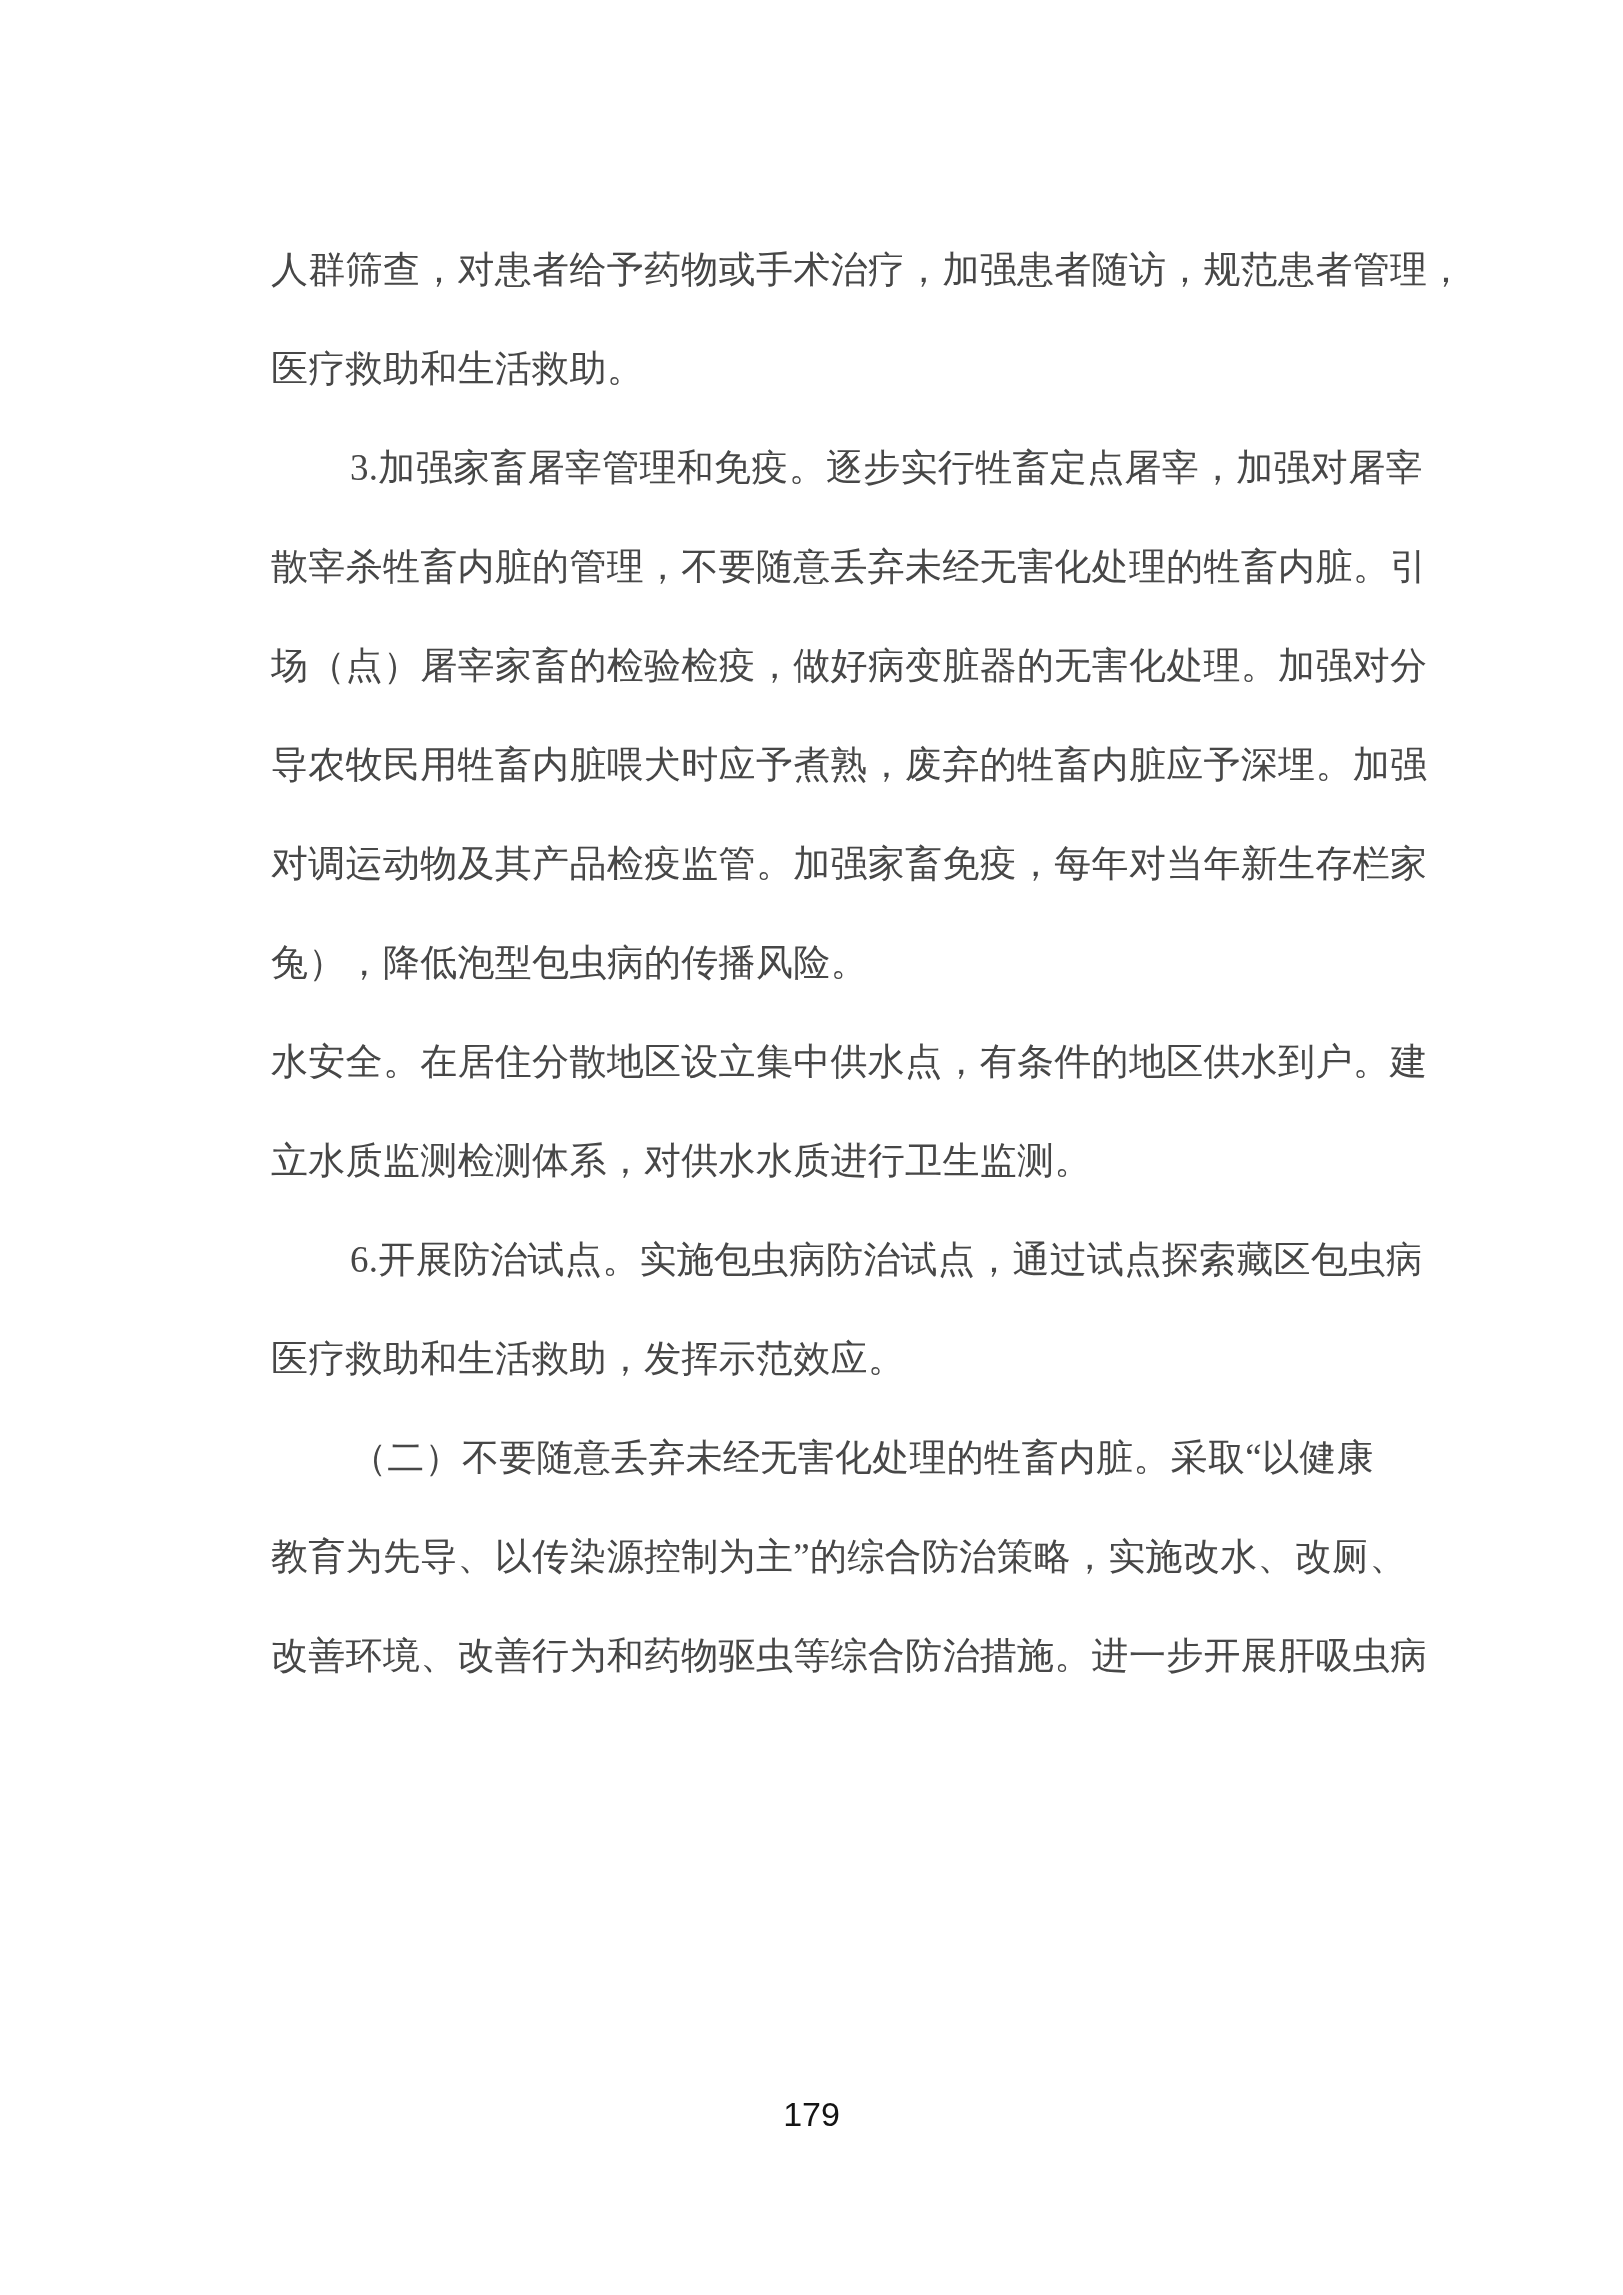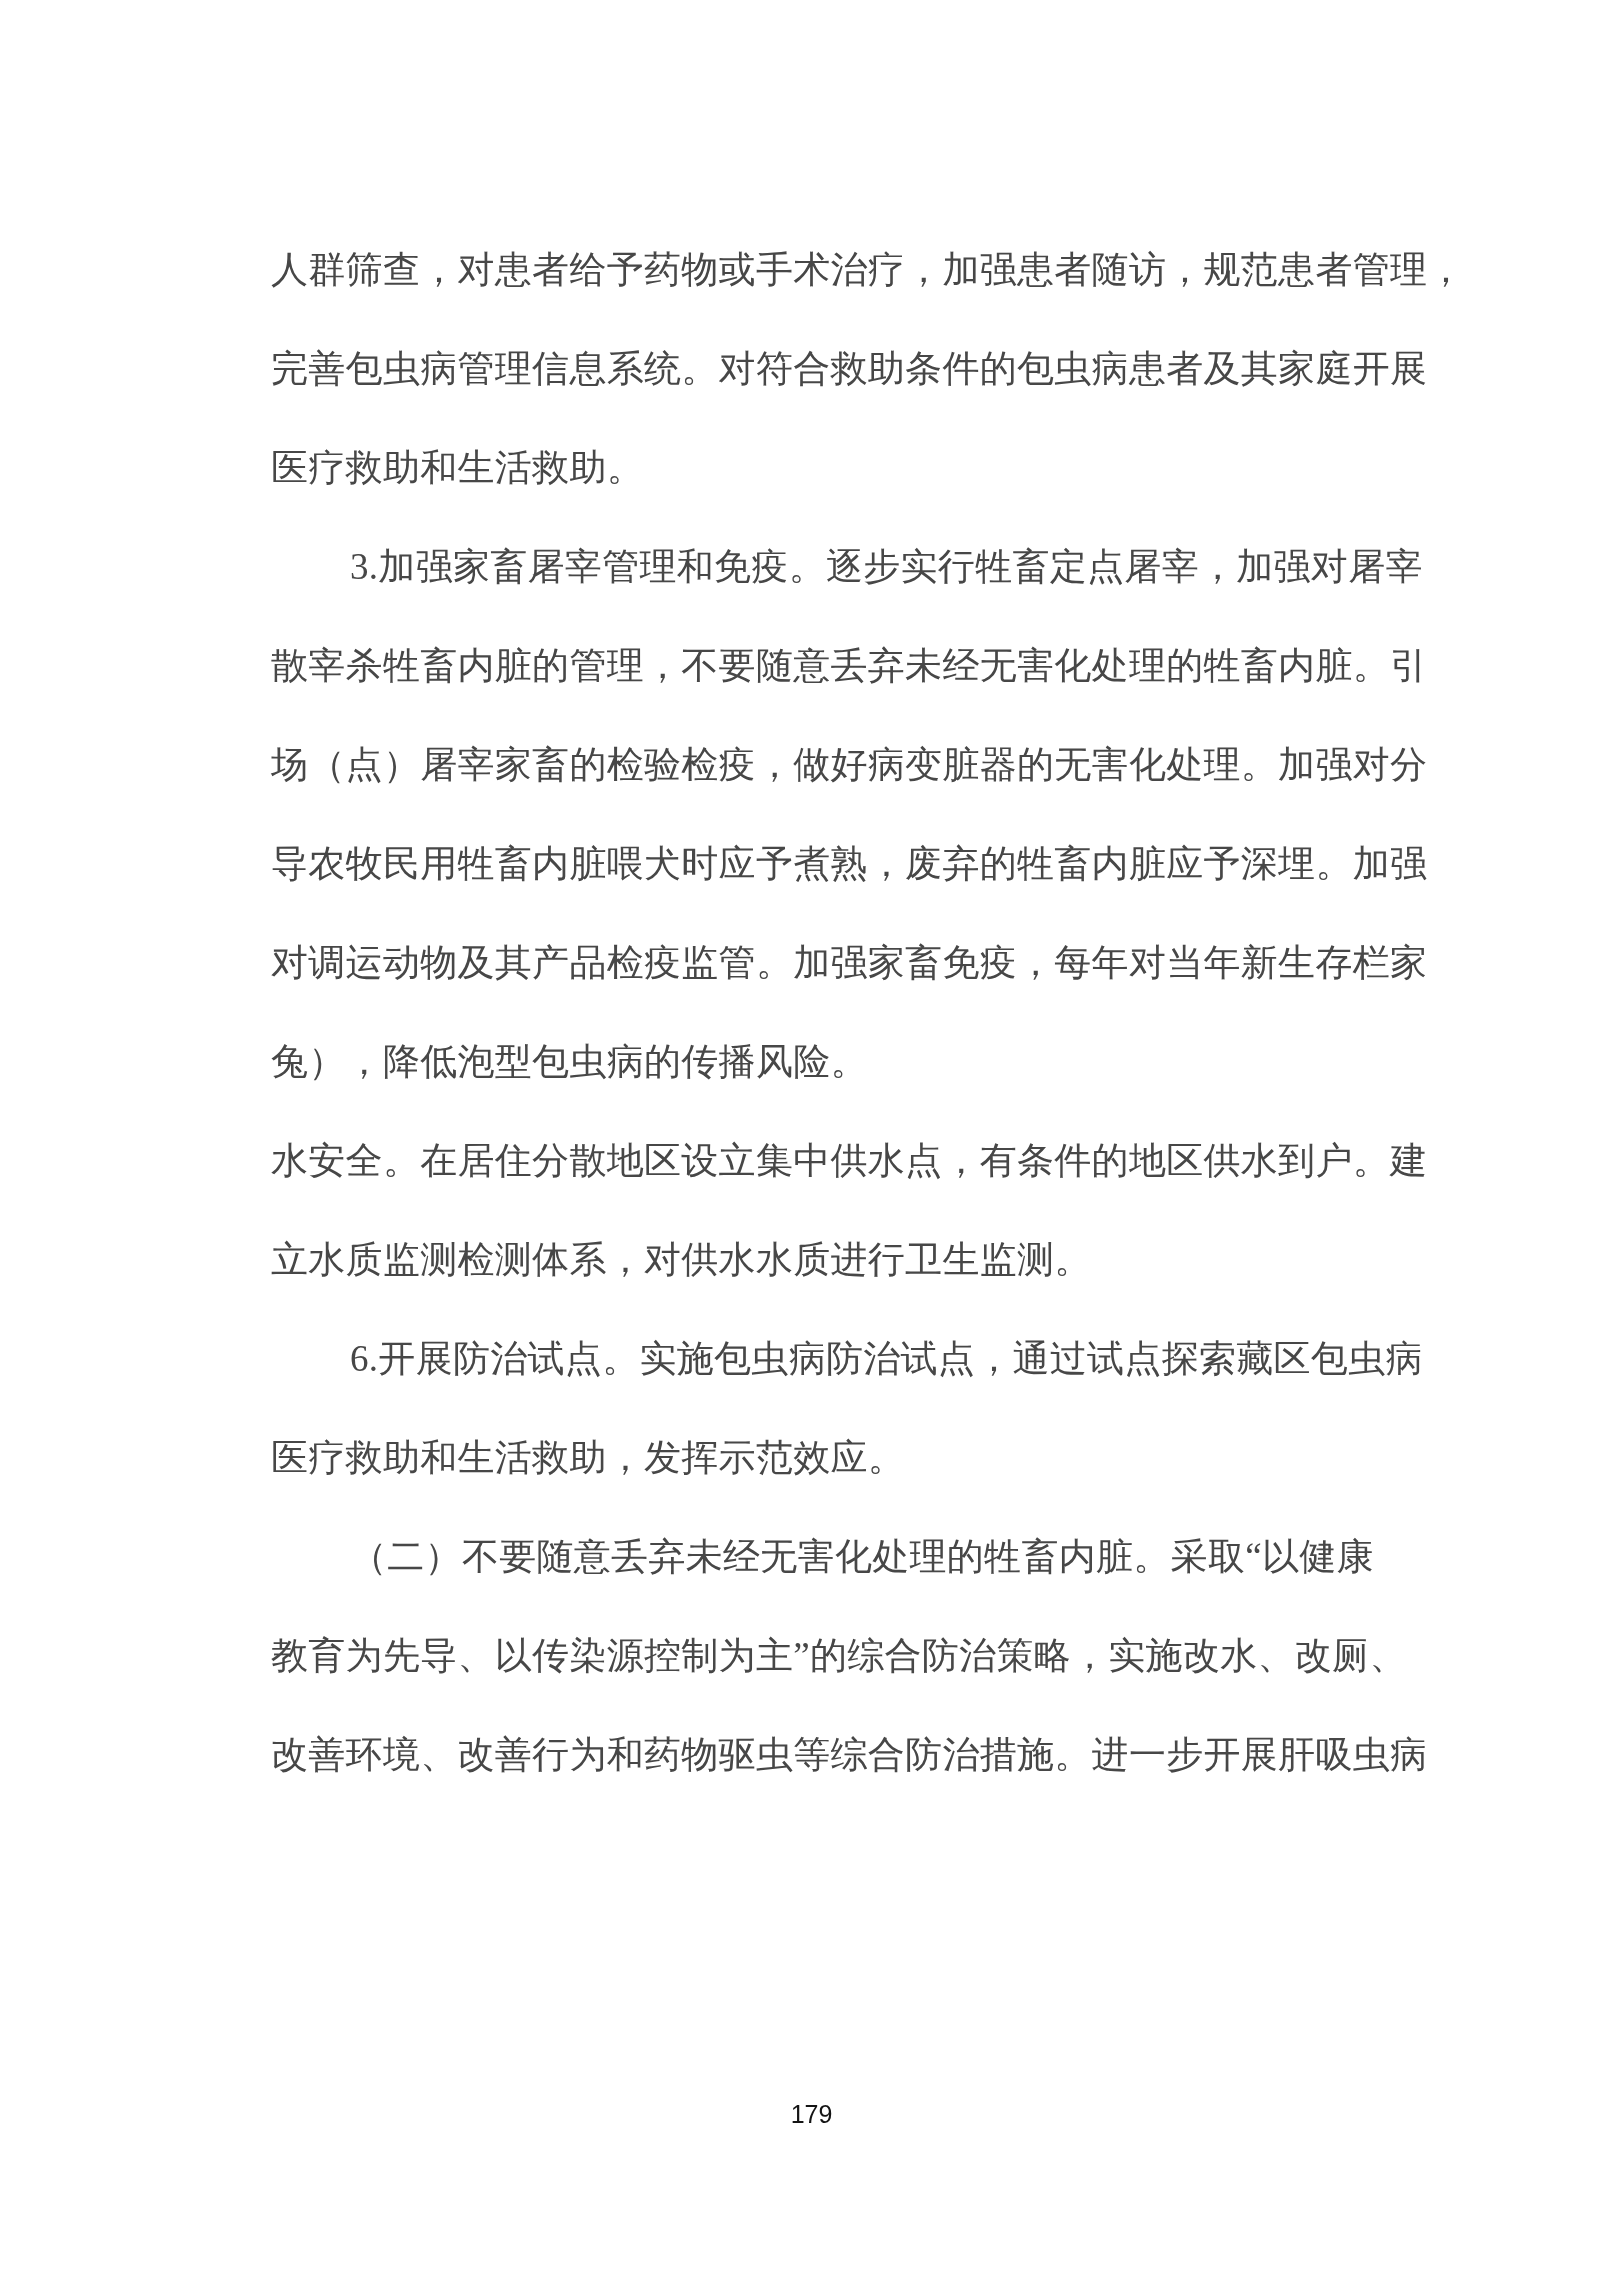--- a/index.html
+++ b/index.html
@@ -40,33 +40,32 @@
   .text-line.indented {
     text-indent: 79px;
   }
   .page-number {
     position: absolute;
     top: 2087px;
     left: 0;
     right: 0;
     text-align: center;
     font-family: "Liberation Sans", "DejaVu Sans", sans-serif;
-    font-size: 25px;
+    font-size: 34px;
     line-height: 31px;
     color: var(--page-number-color);
   }
 </style>
 </head>
 <body>
 
 <div class="page">
 
   <div class="body-text">
     <div class="text-line">人群筛查，对患者给予药物或手术治疗，加强患者随访，规范患者管理，</div>
-    <div class="text-line">完善包虫病管理信息系统。对符合救助条件的包虫病患者及其家庭开展</div>
     <div class="text-line">医疗救助和生活救助。</div>
     <div class="text-line indented">3.加强家畜屠宰管理和免疫。逐步实行牲畜定点屠宰，加强对屠宰</div>
     <div class="text-line">散宰杀牲畜内脏的管理，不要随意丢弃未经无害化处理的牲畜内脏。引</div>
     <div class="text-line">场（点）屠宰家畜的检验检疫，做好病变脏器的无害化处理。加强对分</div>
     <div class="text-line">导农牧民用牲畜内脏喂犬时应予煮熟，废弃的牲畜内脏应予深埋。加强</div>
     <div class="text-line">对调运动物及其产品检疫监管。加强家畜免疫，每年对当年新生存栏家</div>
     <div class="text-line">兔），降低泡型包虫病的传播风险。</div>
     <div class="text-line">水安全。在居住分散地区设立集中供水点，有条件的地区供水到户。建</div>
     <div class="text-line">立水质监测检测体系，对供水水质进行卫生监测。</div>
     <div class="text-line indented">6.开展防治试点。实施包虫病防治试点，通过试点探索藏区包虫病</div>

